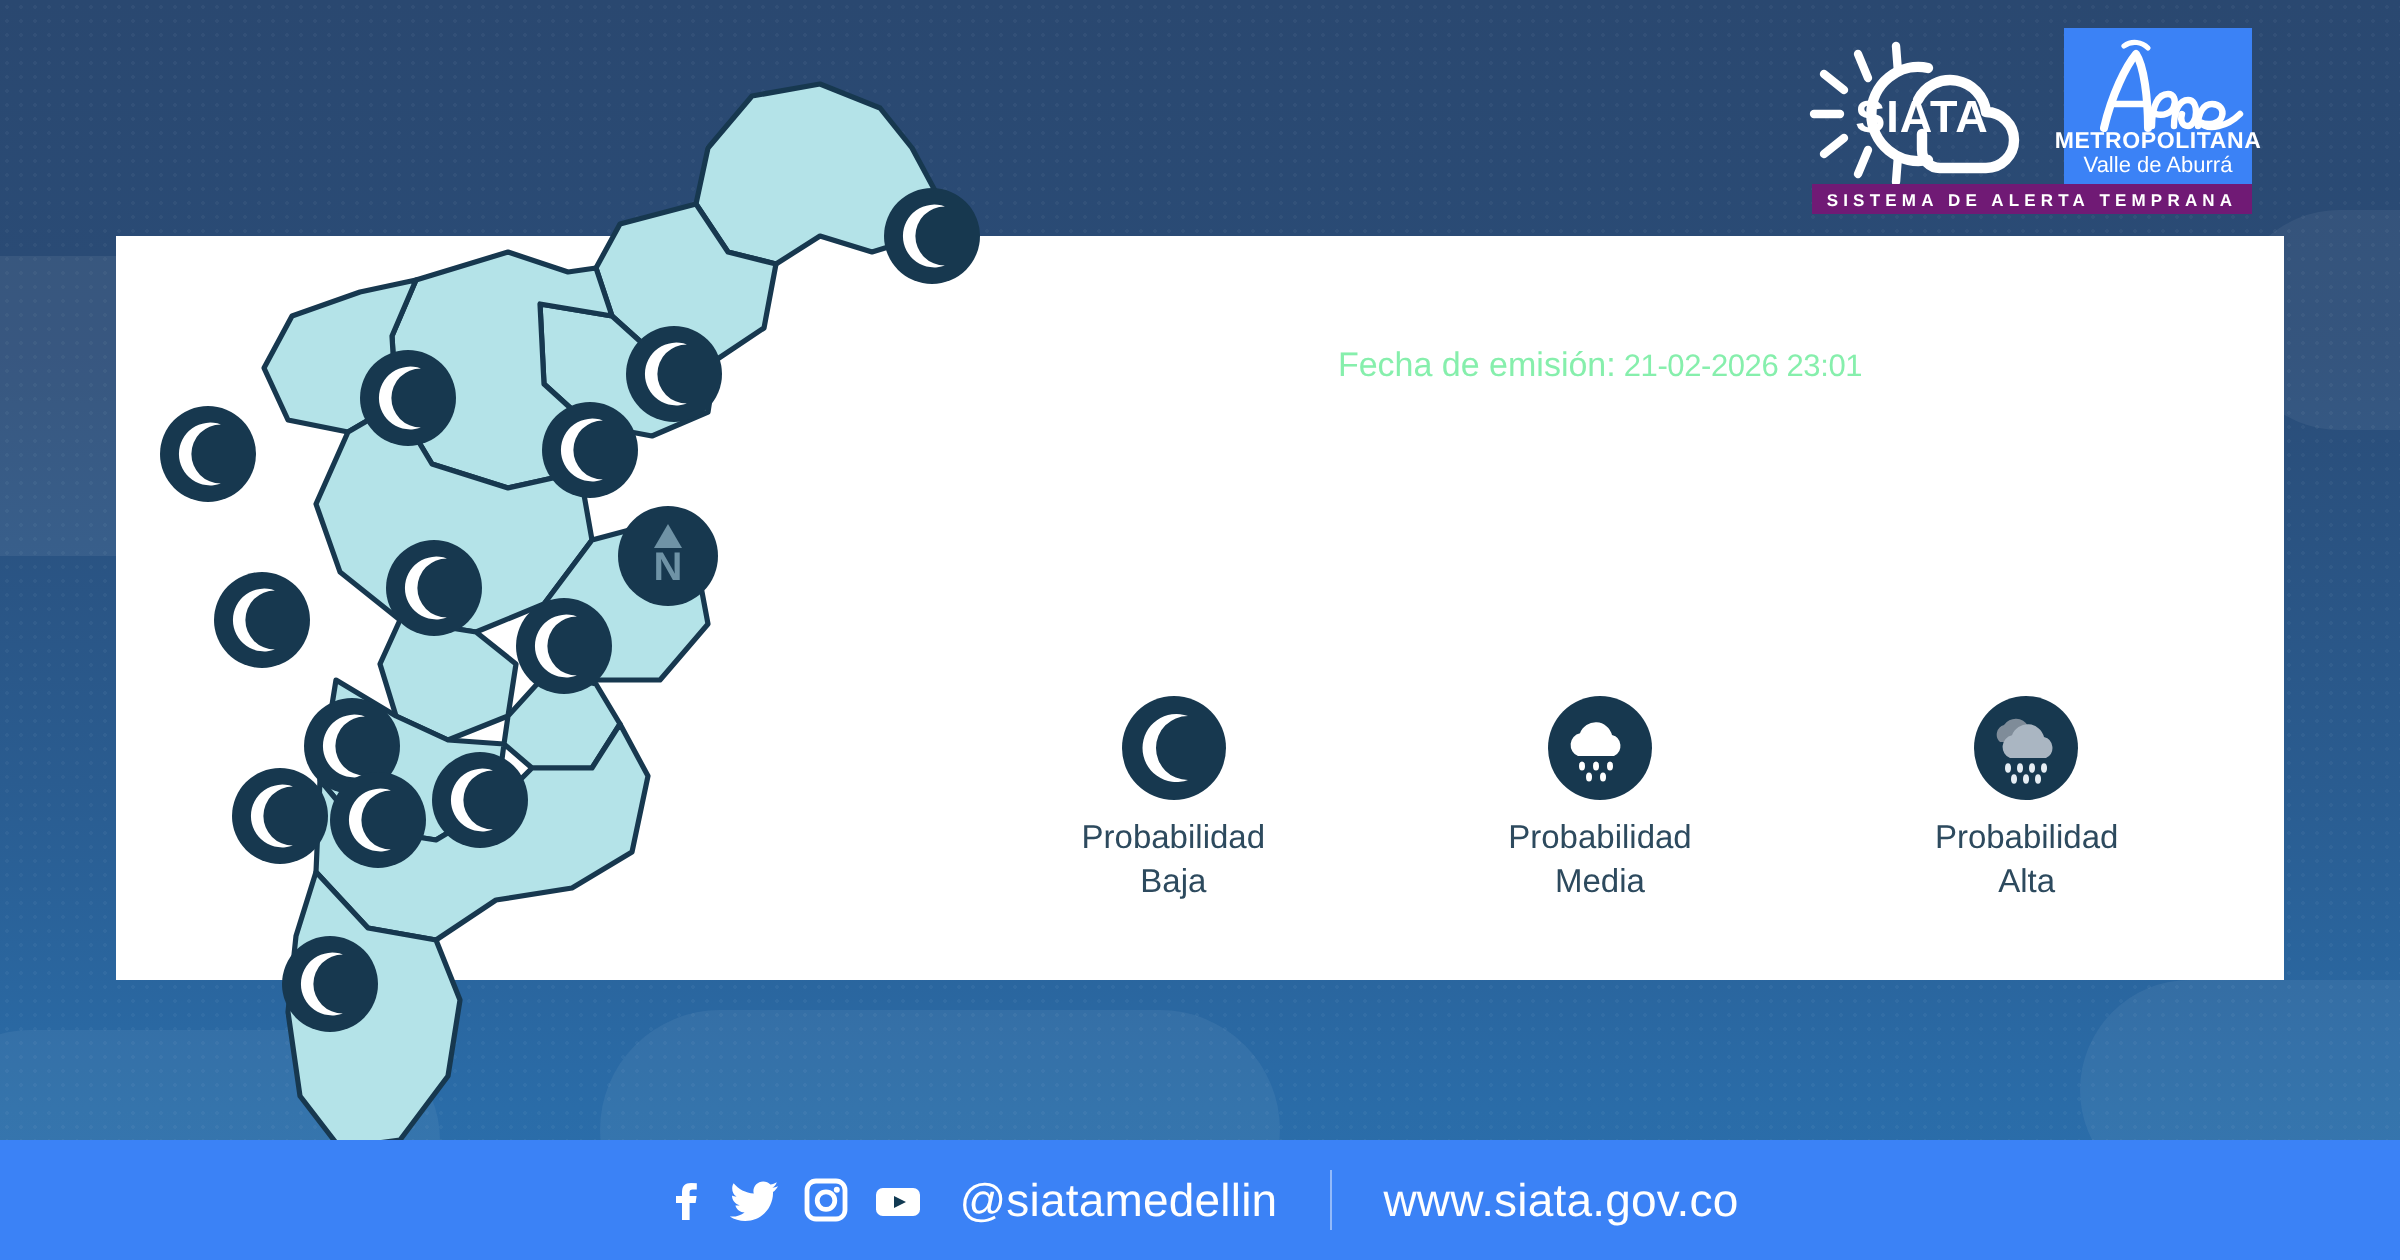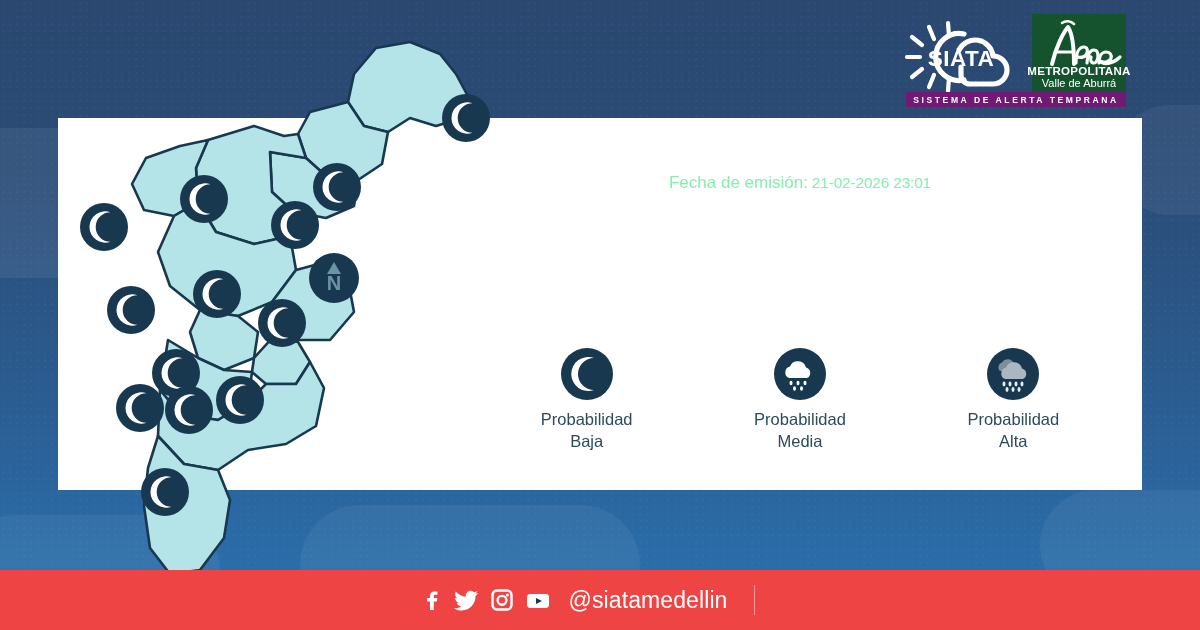--- a/index.html
+++ b/index.html
@@ -21,21 +21,21 @@
     background-image:radial-gradient(rgba(255,255,255,.22) 1px, transparent 1px);
     background-size:7px 7px;
   }
   .cloud-deco{position:absolute;border-radius:999px;background:rgba(255,255,255,.065);}
   .cloud-deco.b{background:rgba(255,255,255,.055);}
 
   
   .logos{position:absolute;top:14px;right:74px;display:flex;align-items:flex-end;gap:8px;}
   .siata-logo{position:relative;width:126px;height:74px;}
   .area-box{
-    width:94px;height:80px;background:#14532d;position:relative;
+    width:94px;height:80px;background:#3b82f6;position:relative;
     display:flex;flex-direction:column;align-items:center;justify-content:flex-end;
     padding-bottom:4px;box-sizing:border-box;
   }
   .area-script{
     position:absolute;top:5px;left:0;right:0;height:50px;
   }
   .area-m1{
     font-size:11.5px;font-weight:bold;color:#ffffff;letter-spacing:.3px;line-height:12px;
   }
   .area-m2{
@@ -78,21 +78,21 @@
   .legend{
     position:absolute;left:480px;top:348px;width:640px;
     display:flex;justify-content:space-around;align-items:flex-start;
   }
   .leg-item{width:180px;text-align:center;}
   .leg-icon{width:52px;height:52px;margin:0 auto 8px auto;}
   .leg-label{color:#2d4a5e;font-size:16.5px;line-height:22px;}
 
   
   .footer{
-    position:absolute;left:0;bottom:0;width:1200px;height:60px;background:#ef4444;
+    position:absolute;left:0;bottom:0;width:1200px;height:60px;background:#3b82f6;
     display:flex;align-items:center;justify-content:center;gap:0;
   }
   .social{display:flex;align-items:center;gap:11px;margin-right:18px;}
   .social svg{display:block;}
   .handle{color:#ffffff;font-size:23px;letter-spacing:.1px;}
   .divider{width:1px;height:30px;background:rgba(255,255,255,.45);margin:0 26px;}
   .site{color:#ffffff;font-size:23px;letter-spacing:.1px;}
 </style>
 </head>
 <body>
@@ -322,15 +322,16 @@
       </span>
       <span>
         <svg width="26" height="24" viewBox="0 0 26 24" aria-hidden="true">
           <rect x="2" y="6" width="22" height="14" rx="3.4" fill="#ffffff"></rect>
           <polygon points="11,10 17,13 11,16" fill="#113a52"></polygon>
         </svg>
       </span>
     </div>
     <div class="handle">@siatamedellin</div>
     <div class="divider"></div>
+    <div class="site">www.siata.gov.co</div>
   </div>
 
 </div>
 
 </body></html>

